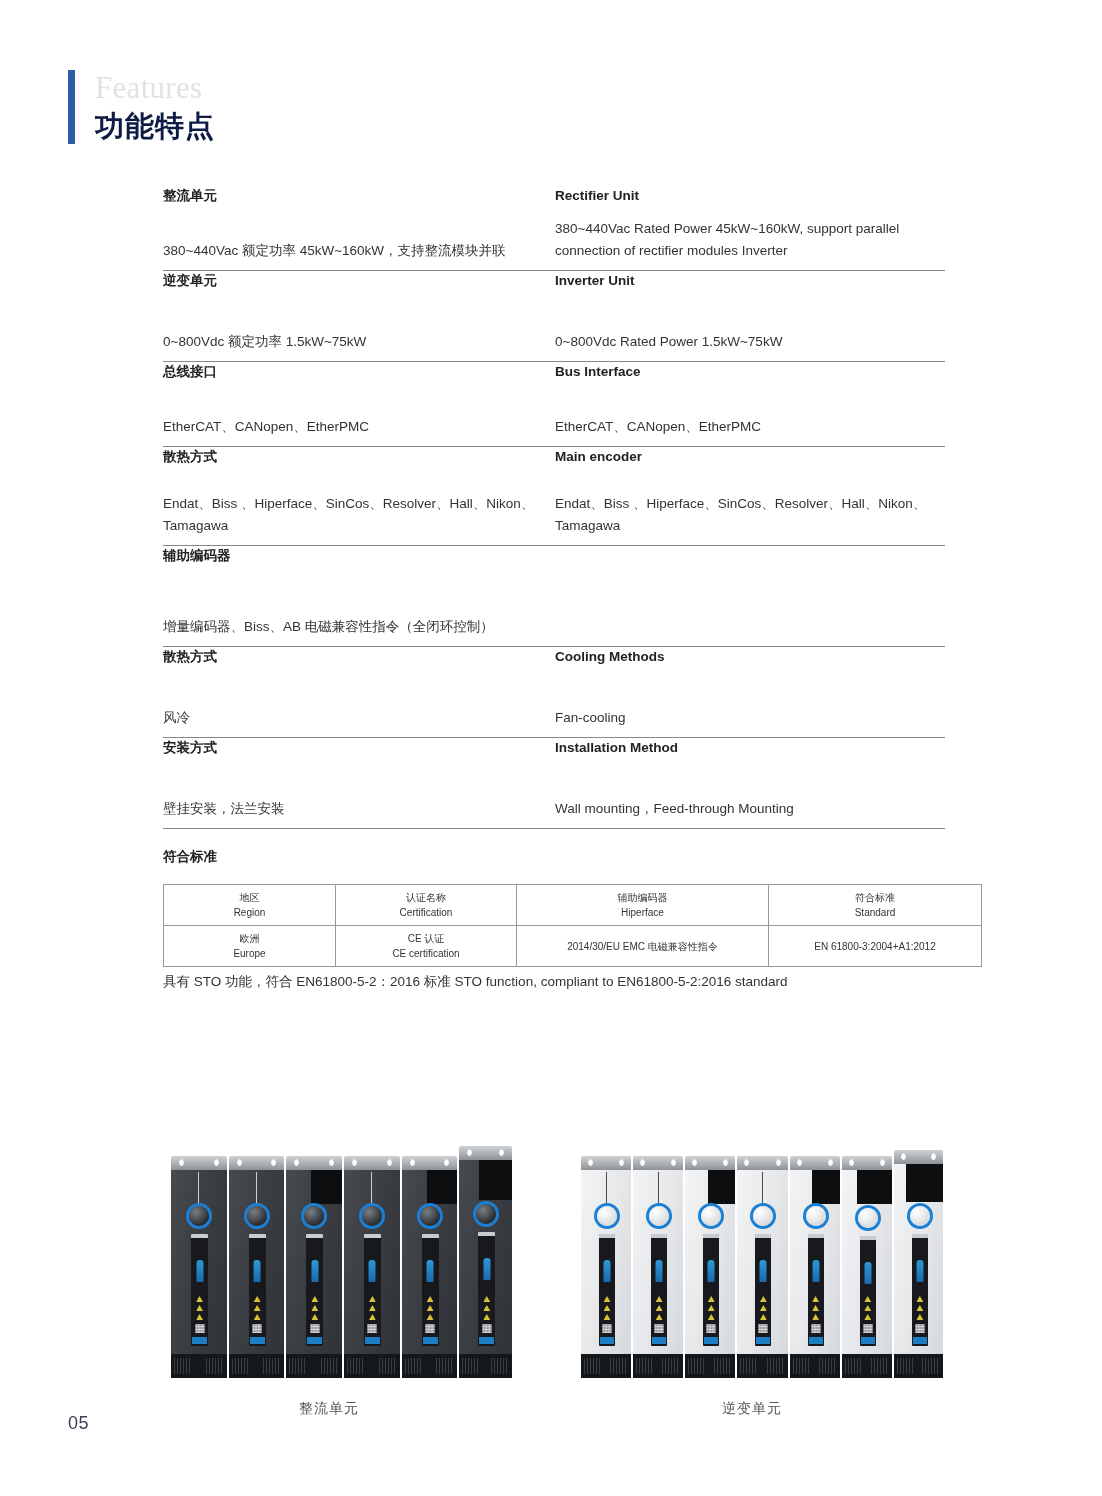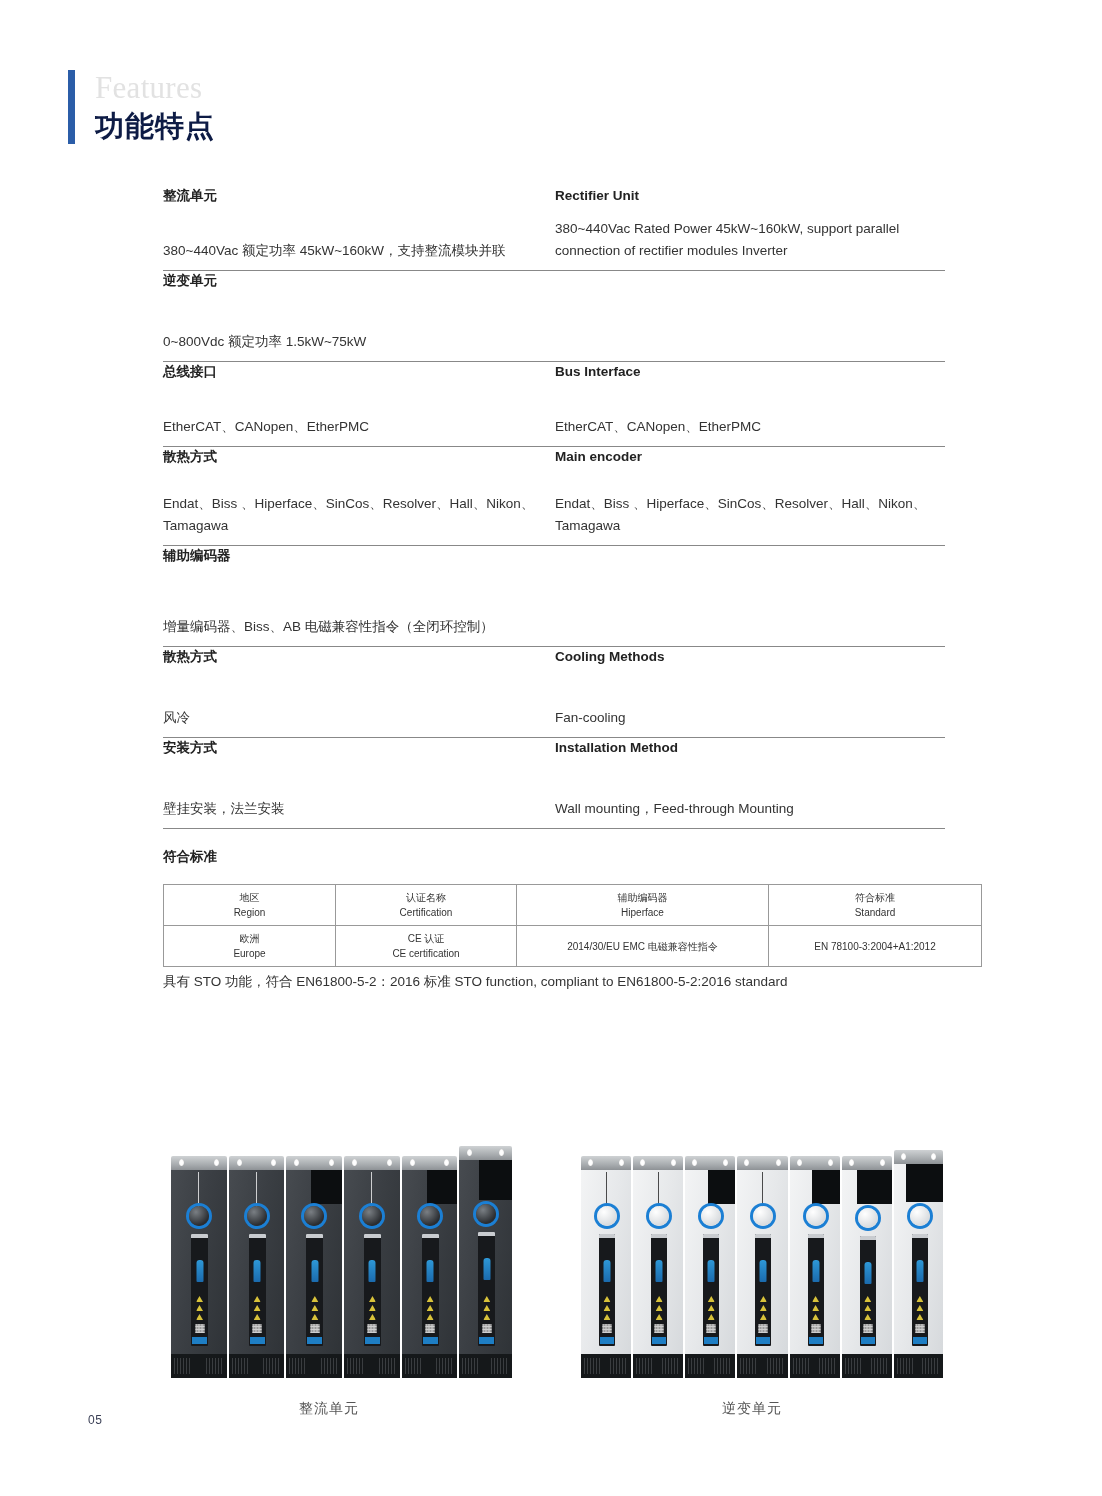--- a/index.html
+++ b/index.html
@@ -275,23 +275,23 @@
     position: absolute;
     font-size: 14px;
     color: #555555;
     letter-spacing: 1px;
   }
   .caption.c-rect { left: 299px; top: 1400px; }
   .caption.c-inv  { left: 722px; top: 1400px; }
 
   .page-num {
     position: absolute;
-    left: 88px;
+    left: 68px;
     top: 1413px;
-    font-size: 12px;
+    font-size: 18px;
     color: #3a3f55;
     letter-spacing: .5px;
   }
 </style>
 </head>
 <body>
 
 <div class="header">
   <div class="header-bar"></div>
   <div class="header-text">
@@ -310,20 +310,24 @@
     <div class="spec-col right">
       <div class="spec-title">Rectifier Unit</div>
       <div class="spec-desc">380~440Vac  Rated Power 45kW~160kW, support parallel connection of rectifier modules Inverter</div>
     </div>
   </div>
 
   <div class="spec-row r2">
     <div class="spec-col left">
       <div class="spec-title">逆变单元</div>
       <div class="spec-desc">0~800Vdc 额定功率 1.5kW~75kW</div>
+    </div>
+    <div class="spec-col right">
+      <div class="spec-title">Inverter Unit</div>
+      <div class="spec-desc">0~800Vdc  Rated Power 1.5kW~75kW</div>
     </div>
   </div>
 
   <div class="spec-row r3">
     <div class="spec-col left">
       <div class="spec-title">总线接口</div>
       <div class="spec-desc">EtherCAT、CANopen、EtherPMC</div>
     </div>
     <div class="spec-col right">
       <div class="spec-title">Bus Interface</div>
@@ -398,21 +402,21 @@
   <tr>
     <td class="c1">
       <span class="cell-line">欧洲</span>
       <span class="cell-line">Europe</span>
     </td>
     <td class="c2">
       <span class="cell-line">CE 认证</span>
       <span class="cell-line">CE  certification</span>
     </td>
     <td class="c3">2014/30/EU EMC 电磁兼容性指令</td>
-    <td class="c4">EN 78100-3:2004+A1:2012</td>
+    <td class="c4">EN 61800-3:2004+A1:2012</td>
   </tr>
 </tbody>
   </table>
 
 <div class="sto-note">具有 STO 功能，符合 EN61800-5-2：2016 标准 STO function, compliant to EN61800-5-2:2016 standard</div>
 
 <div class="product rect">
   <div class="prod-stage">
     <div class="unitgroup" style="left:8px; width:341px; height:222px;">
 

